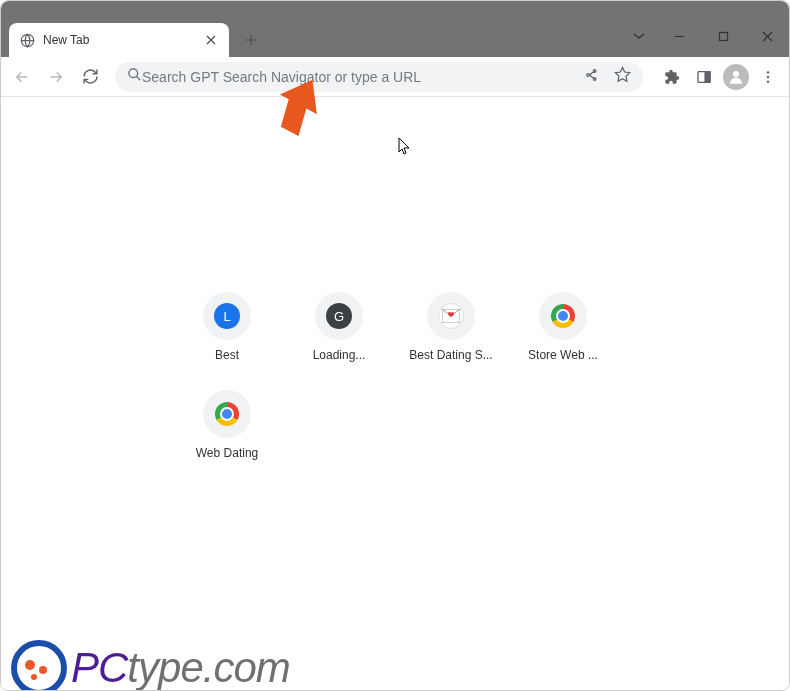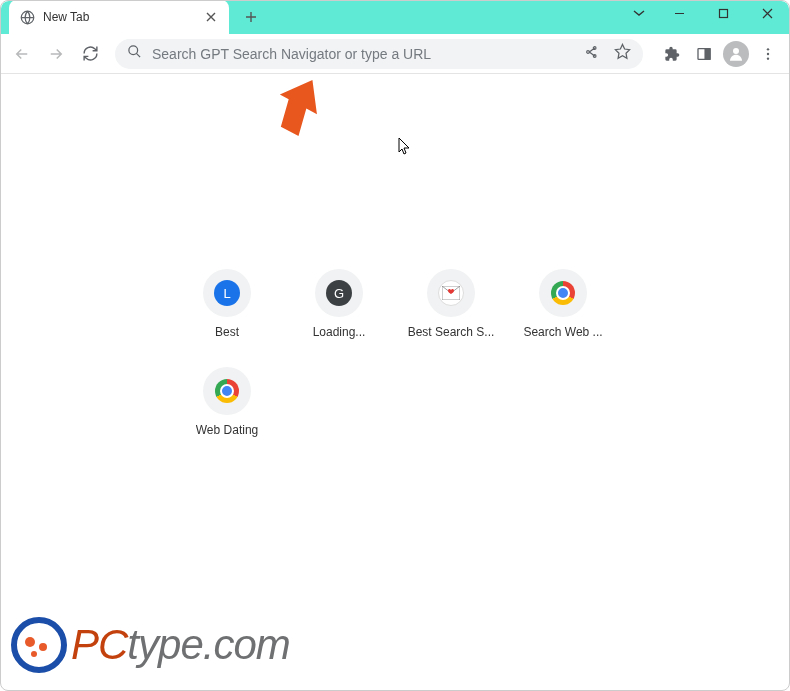--- a/index.html
+++ b/index.html
@@ -7,22 +7,22 @@
   width: 790px;
   height: 691px;
   font-family: 'Segoe UI', Arial, sans-serif;
   background: #fff;
   position: relative;
   overflow: hidden;
   border: 1px solid #ccc;
   border-radius: 8px;
 }
 .titlebar {
-  height: 33px;
-  background: #5eead4;
+  height: 56px;
+  background: #737373;
   display: flex;
   align-items: flex-end;
   padding-left: 8px;
   border-radius: 8px 8px 0 0;
 }
 .tab {
   background: #fff;
   height: 34px;
   width: 220px;
   border-radius: 8px 8px 0 0;
@@ -88,21 +88,20 @@
 .nav-btn.disabled { color: #b8b9ba; }
 .omnibox {
   flex: 1;
   height: 30px;
   background: #f1f3f4;
   border-radius: 15px;
   display: flex;
   align-items: center;
   padding: 0 12px;
   margin: 0 6px;
-  gap: 10px;
 }
 .omnibox-search-icon { color: #5f6368; flex-shrink: 0; }
 .omnibox-text {
   flex: 1;
   font-size: 14px;
   color: #757a80;
 }
 .omnibox-right {
   display: flex;
   gap: 14px;
@@ -248,21 +247,21 @@
   background: #e85a2a;
   left: 14px; top: 28px;
 }
 .watermark-text {
   font-size: 42px;
   font-style: italic;
   font-weight: 500;
   color: #6e7071;
   letter-spacing: -1px;
 }
-.watermark-text .accent { color: #c2410c; }
+.watermark-text .accent { color: #4c1d95; }
 </style>
 </head>
 <body>
 
 <div class="titlebar">
   <div class="tab">
     <span class="tab-favicon">
       <svg width="15" height="15" viewBox="0 0 24 24" fill="none" stroke="currentColor" stroke-width="2">
           <circle cx="12" cy="12" r="10"></circle>
           <path d="M2 12h20M12 2a15 15 0 010 20M12 2a15 15 0 000 20"></path>
@@ -389,27 +388,27 @@
     <div class="shortcut">
       <div class="shortcut-tile">
         <div class="envelope">
           <svg width="18" height="14" viewBox="0 0 18 14">
               <rect x="0" y="0" width="18" height="14" fill="#fff" stroke="#888" stroke-width="0.8"></rect>
               <path d="M0 0l9 7 9-7" fill="none" stroke="#888" stroke-width="0.8"></path>
               <path d="M9 4c-1-1.5-3-1-3 .8 0 1.5 3 3.2 3 3.2s3-1.7 3-3.2c0-1.8-2-2.3-3-.8z" fill="#e53935"></path>
             </svg>
         </div>
       </div>
-      <span class="shortcut-label">Best Search S...</span>
+      <span class="shortcut-label">Best Dating S...</span>
     </div>
     <div class="shortcut">
       <div class="shortcut-tile">
         <div class="chrome-logo"></div>
       </div>
-      <span class="shortcut-label">Search Web ...</span>
+      <span class="shortcut-label">Store Web ...</span>
     </div>
     <div class="shortcut">
       <div class="shortcut-tile">
         <div class="chrome-logo"></div>
       </div>
       <span class="shortcut-label">Web Dating</span>
     </div>
   </div>
 
   <div class="watermark">

